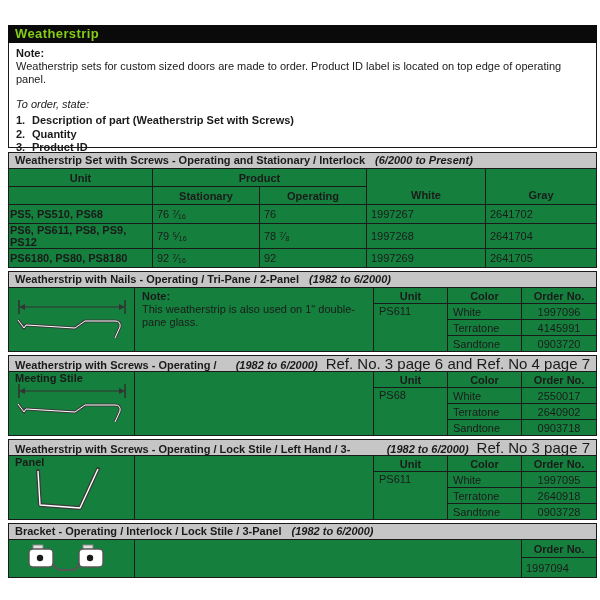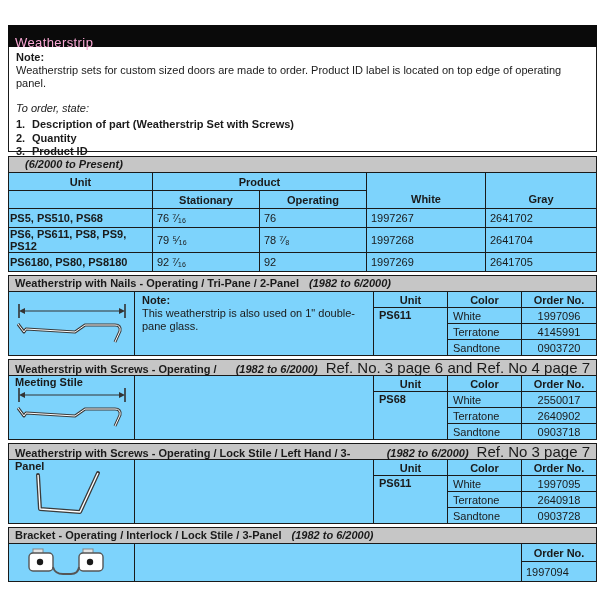--- a/index.html
+++ b/index.html
@@ -4,22 +4,22 @@
 <style>
   html,body { margin:0; padding:0; background:#ffffff; }
   .page {
     position:relative; width:600px; height:600px; background:#ffffff;
     font-family:"Liberation Sans", sans-serif; color:#1a1a1a; overflow:hidden;
   }
   .content { position:absolute; left:8px; top:25px; width:589px; }
 
   
   .titlebar {
-    background:#0a0a0a; color:#f9a8d4; font-weight:normal; font-size:13px;
-    letter-spacing:.4px; padding:11px 7px; height:14px; line-height:14px;
+    background:#0a0a0a; color:#84cc16; font-weight:bold; font-size:13px;
+    letter-spacing:.4px; padding:2px 7px; height:14px; line-height:14px;
     box-sizing:border-box; height:18px;
   }
 
   
   .notebox {
     border:1.6px solid #1a1a1a; border-top:none; padding:4px 7px 8px;
     font-size:11px; line-height:13px; box-sizing:border-box; height:105px;
   }
   .notebox .lbl { font-weight:bold; }
   .notebox .intro { font-style:italic; margin-top:12px; }
@@ -30,33 +30,33 @@
   
   .section { margin-top:3px; }
   .secbar {
     border:1.6px solid #1a1a1a; border-bottom:none; background:#c6c6c6;
     padding:1px 6px 2px; font-size:11px; font-weight:bold;
     display:flex; align-items:baseline; line-height:13px; box-sizing:border-box; height:16px;
   }
   .secbar .date { font-style:italic; font-weight:bold; margin-left:10px; white-space:nowrap; }
   .secbar .ref { font-weight:normal; font-size:15px; margin-left:8px; white-space:nowrap; }
 
-  table { border-collapse:collapse; width:589px; table-layout:fixed; background:#7dd3fc; }
+  table { border-collapse:collapse; width:589px; table-layout:fixed; background:#15803d; }
   td, th { border:1.5px solid #1a1a1a; font-size:11px; padding:0 4px; overflow:hidden; }
   th { font-weight:bold; text-align:center; }
   .t1 th { height:17px; }
   .t1 td { height:18px; text-align:left; }
   .t1 td.unit-cell { text-align:left; font-weight:bold; padding-left:1px; }
   .vbottom { vertical-align:bottom; padding-bottom:3px; }
 
   .t2 th { height:15px; }
   .t2 td { height:15px; }
   .t2 td.center { text-align:center; }
   .t2 td.colorcell { text-align:left; padding-left:5px; }
-  .t2 td.unitval { font-weight:bold; vertical-align:top; padding-top:1px; padding-left:5px; }
+  .t2 td.unitval { font-weight:normal; vertical-align:top; padding-top:1px; padding-left:5px; }
   .t2 td.drawcell, .t5 td.drawcell { text-align:center; vertical-align:middle; }
   .t2 td.midcell { vertical-align:top; padding:2px 7px; }
   .midnote { font-size:11px; line-height:13px; }
   .midnote .lbl { font-weight:bold; }
 
   .t5 th { height:17px; }
   .t5 td { height:19px; text-align:left; }
 
   svg { display:block; margin:0 auto; }
 </style>
@@ -83,20 +83,21 @@
         </div>
         <div class="step">
           <span class="n">3.</span>
           <span>Product ID</span>
         </div>
       </div>
     </div>
 
     <div class="section" style="margin-top:4px;">
       <div class="secbar">
+        <span>Weatherstrip Set with Screws - Operating and Stationary / Interlock</span>
         <span class="date">(6/2000 to Present)</span>
       </div>
       <table class="t1">
         <colgroup>
             <col style="width:144px">
             <col style="width:107px">
             <col style="width:107px">
             <col style="width:119px">
             <col>
           </colgroup>

